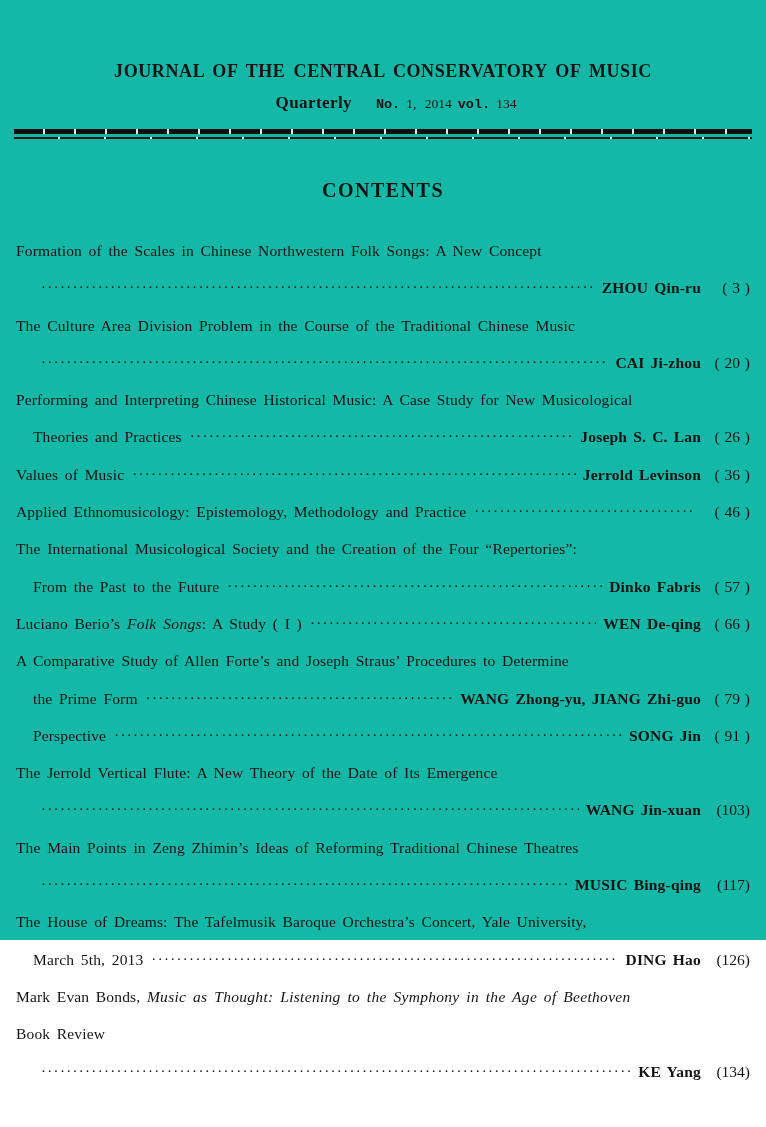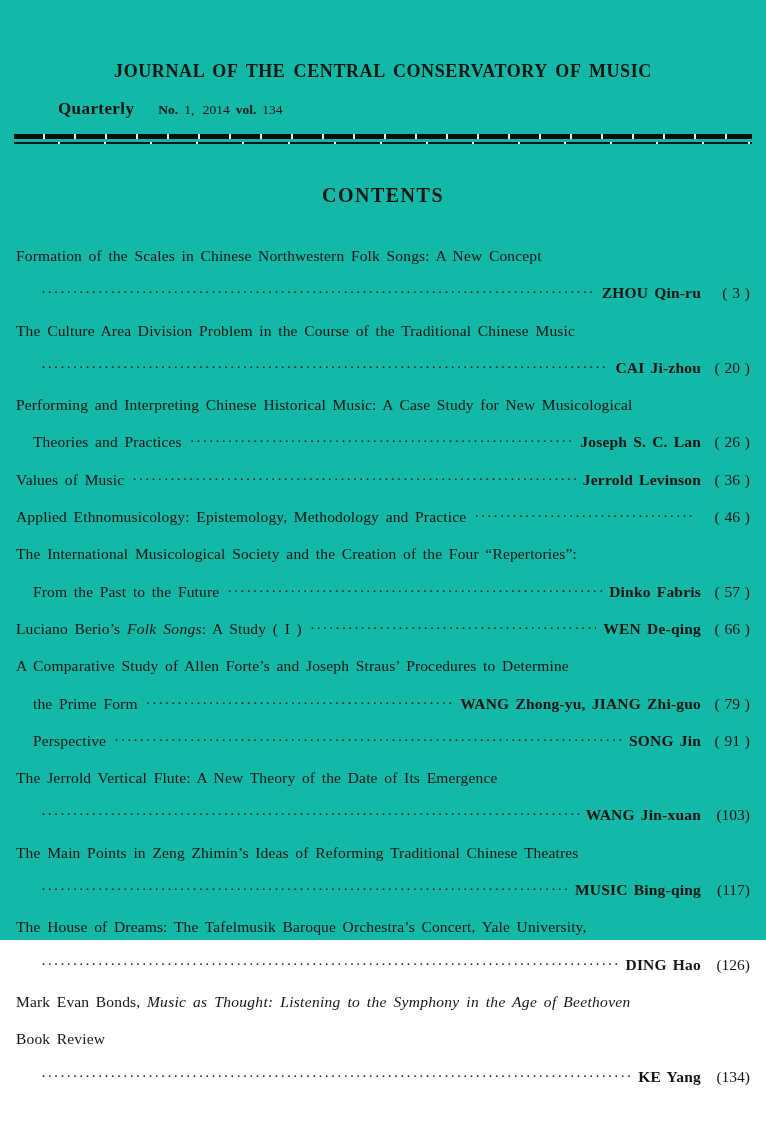--- a/index.html
+++ b/index.html
@@ -20,38 +20,38 @@
     padding-top: 60px;
     text-align: center;
     font-size: 18px;
     font-weight: bold;
     letter-spacing: 0.6px;
     word-spacing: 3px;
     line-height: 22px;
     white-space: nowrap;
   }
   .masthead-row {
-    margin: 15px 32px 0 58px;
+    margin: 9px 32px 0 58px;
     display: flex;
-    justify-content: flex-start;
+    justify-content: center;
     align-items: baseline;
     line-height: 24px;
     gap: 24px;
   }
   .quarterly {
     font-size: 17px;
     font-weight: bold;
     letter-spacing: 0.4px;
   }
   .issue-info {
     font-size: 13.5px;
     word-spacing: 5px;
     white-space: pre;
   }
-  .issue-info .lbl { font-weight: bold; }
+  .issue-info .lbl { font-weight: bold; font-family: Liberation Mono, monospace; }
   .issue-info .seg { margin-left: 6px; }
   .issue-info .seg:first-child { margin-left: 0; }
   .rule-thick {
     height: 5px;
     margin: 12px 14px 0 14px;
     background: repeating-linear-gradient(90deg, #0e0e0e 0px, #0e0e0e 29px, #e6e6e6 29px, #e6e6e6 31px);
   }
   .rule-thin {
     height: 2px;
     margin: 3px 14px 0 14px;
@@ -225,20 +225,21 @@
     <span class="txt"></span>
     <span class="leader">································································································································································</span>
     <span class="author">MUSIC Bing-qing</span>
     <span class="page-no">(117)</span>
   </div>
       <div class="toc-line">
     <span class="txt"><span>The House of Dreams: The Tafelmusik Baroque Orchestra’s Concert, Yale University,</span></span>
 
   </div>
       <div class="toc-line indent">
+    <span class="txt"><span>March 5th, 2013</span></span>
     <span class="leader">································································································································································</span>
     <span class="author">DING Hao</span>
     <span class="page-no">(126)</span>
   </div>
       <div class="toc-line">
     <span class="txt"><span>Mark Evan Bonds, </span><em>Music as Thought: Listening to the Symphony in the Age of Beethoven</em></span>
 
   </div>
       <div class="toc-line">
     <span class="txt"><span>Book Review</span></span>

